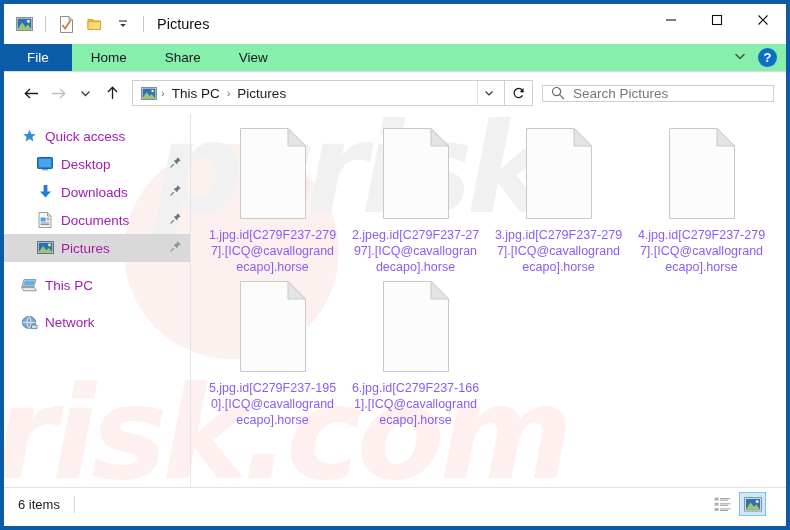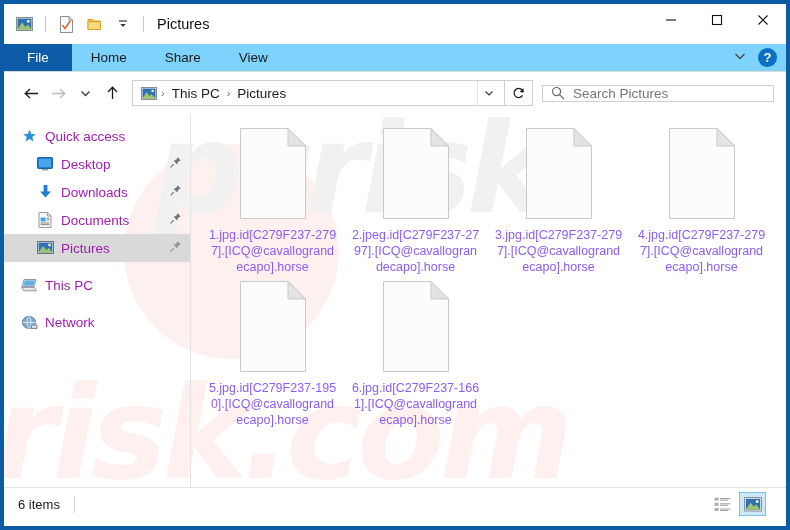--- a/index.html
+++ b/index.html
@@ -95,21 +95,21 @@
   .wc {
     width: 46px; height: 32px;
     display: flex; align-items: center; justify-content: center;
   }
 
   
   .ribbon {
     position: relative;
     z-index: 3;
     height: 28px;
-    background: #7dd3fc;
+    background: #86efac;
     display: flex;
     align-items: stretch;
     border-bottom: 1px solid #dcdcdc;
   }
   .tab {
     padding: 0 19px;
     display: flex; align-items: center;
     font-size: 13.5px;
     color: #1a1a1a;
   }

